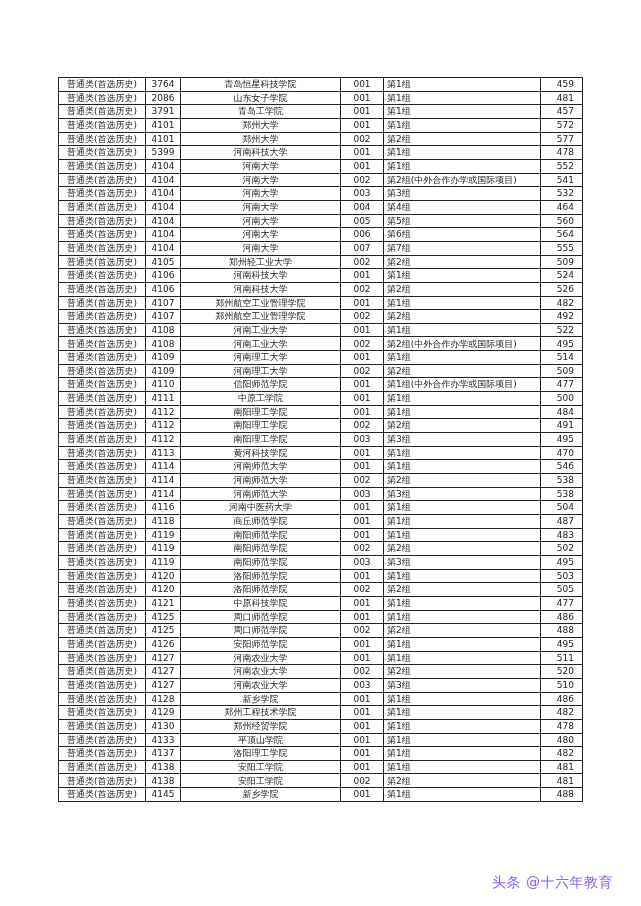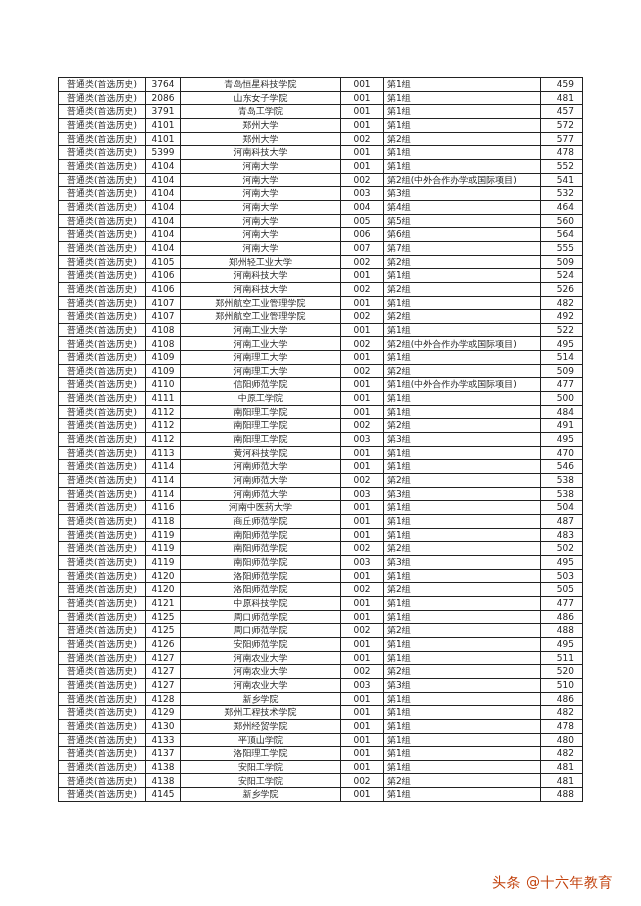--- a/index.html
+++ b/index.html
@@ -5,21 +5,21 @@
   html, body { margin: 0; padding: 0; background: #ffffff; }
   body { width: 641px; height: 906px; position: relative; overflow: hidden;
          font-family: "DejaVu Sans", "Liberation Sans", sans-serif; color: #222; }
   #tbl { position: absolute; left: 58px; top: 77px; width: 524px;
          border-collapse: collapse; table-layout: fixed; border: 1.5px solid #111; }
   #tbl td { border: 1px solid #222; height: 12.67px; padding: 0 3px; font-size: 9px;
             line-height: 12.6px; white-space: nowrap; overflow: hidden; }
   #tbl td.c { text-align: center; }
   #tbl td.l { text-align: left; }
   #tbl td.r { text-align: right; padding-right: 8px; margin-left: 28px; }
-  .watermark { position: absolute; left: 492px; top: 874px; font-size: 14px; color: #c2410c;
+  .watermark { position: absolute; left: 492px; top: 874px; font-size: 14px; color: #8b5cf6;
                letter-spacing: 0.5px; }
 </style>
 </head>
 <body>
 
 <table id="tbl">
   <colgroup>
     <col style="width:87px">
       <col style="width:35px">
       <col style="width:160px">

